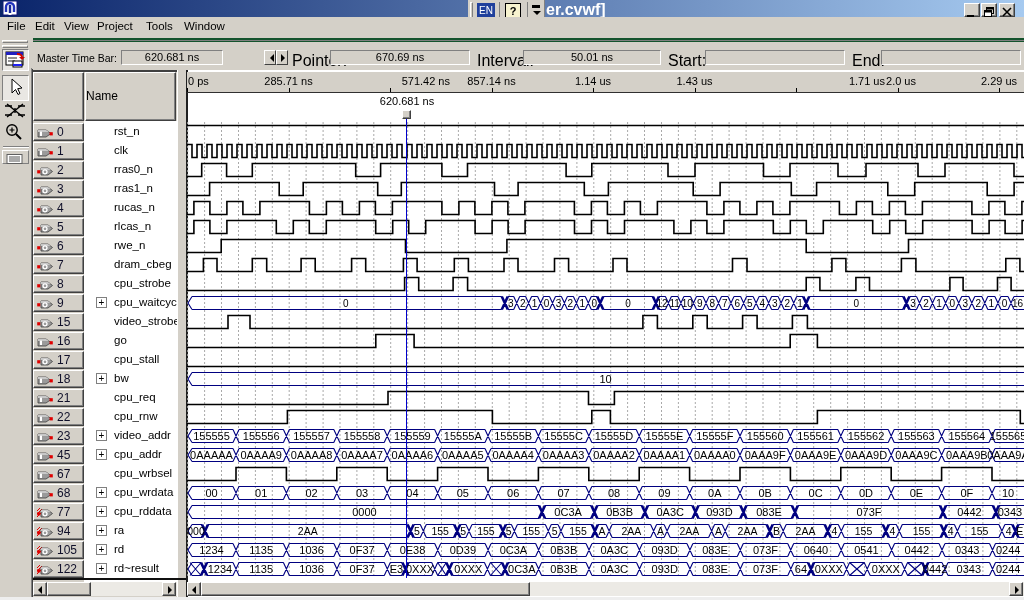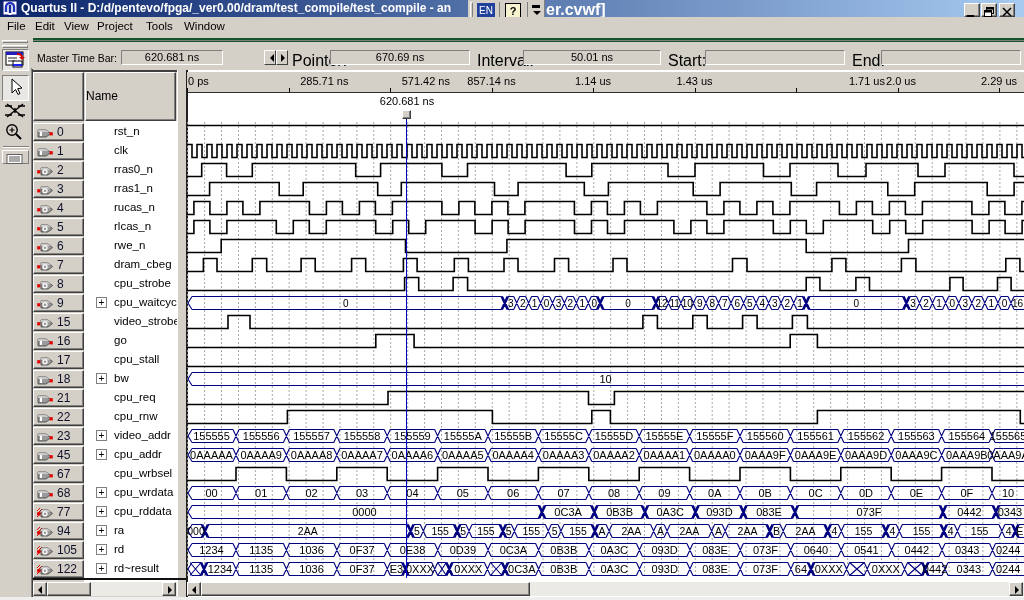--- a/index.html
+++ b/index.html
@@ -49,21 +49,20 @@
 .arrR{border-left-color:#000;left:5px}
 </style></head><body>
 
 <div id="title" class="abs">
  <svg class="abs" style="left:3px;top:1px" width="15" height="15">
       <rect x="0" y="0" width="14" height="14" fill="#fff" stroke="#12127a"></rect>
       <path d="M3 11V6a4 4 0 0 1 8 0v5" stroke="#2233bb" stroke-width="2.4" fill="none"></path>
       <rect x="5.5" y="5" width="3" height="9" fill="#fff"></rect>
       <rect x="5.8" y="4" width="2.4" height="8" fill="#182898"></rect>
     </svg>
- <span class="txt">Quartus II - D:/d/pentevo/fpga/_ver0.00/dram/test_compile/test_compile - an</span>
  <span class="txt2">er.cvwf]</span>
  <div id="langbar">
    <div style="position:absolute;left:2px;top:2px;width:3px;height:17px;border:1px solid;border-color:#fff #808080 #808080 #fff"></div>
    <div id="enbox">EN</div>
    <div style="position:absolute;left:31px;top:2px;width:1px;height:17px;background:#808080"></div>
    <div style="position:absolute;left:37px;top:3px;width:16px;height:16px;background:#f7f3cf;border:1px solid #000;color:#000;font-size:11px;font-weight:bold;text-align:center;line-height:15px">?</div>
    <div style="position:absolute;left:59px;top:2px;width:1px;height:17px;background:#808080"></div>
    <div style="position:absolute;left:64px;top:5px;width:8px;height:3px;background:#000"></div>
    <div style="position:absolute;left:65px;top:11px;width:0;height:0;border:4px solid transparent;border-top-color:#000"></div>
  </div>
@@ -411,21 +410,21 @@
     <span class="num">122</span>
   </div>
 <div class="plus" style="top:563px"><span>+</span></div>
 <div class="nm" style="top:562px">rd~result</div>
 <div id="split" class="abs"></div>
 <div id="wavebg" class="abs"></div>
 <div id="rulerband" class="abs">
     <div class="tick" style="left:0px"></div>
     <div class="rlab" style="left:1px">0 ps</div>
     <div class="tick" style="left:101.5px"></div>
-    <div class="rlab" style="left:41.5px;width:120px;text-align:right">285.71 ns</div>
+    <div class="rlab" style="left:41.5px;width:120px;text-align:center">285.71 ns</div>
     <div class="tick" style="left:203px"></div>
     <div class="rlab" style="left:143px;width:120px;text-align:right">571.42 ns</div>
     <div class="tick" style="left:304.5px"></div>
     <div class="rlab" style="left:244.5px;width:120px;text-align:center">857.14 ns</div>
     <div class="tick" style="left:406px"></div>
     <div class="rlab" style="left:346px;width:120px;text-align:center">1.14 us</div>
     <div class="tick" style="left:507.5px"></div>
     <div class="rlab" style="left:447.5px;width:120px;text-align:center">1.43 us</div>
     <div class="tick" style="left:609px"></div>
     <div class="rlab" style="left:578px;width:120px;text-align:right">1.71 us</div>

